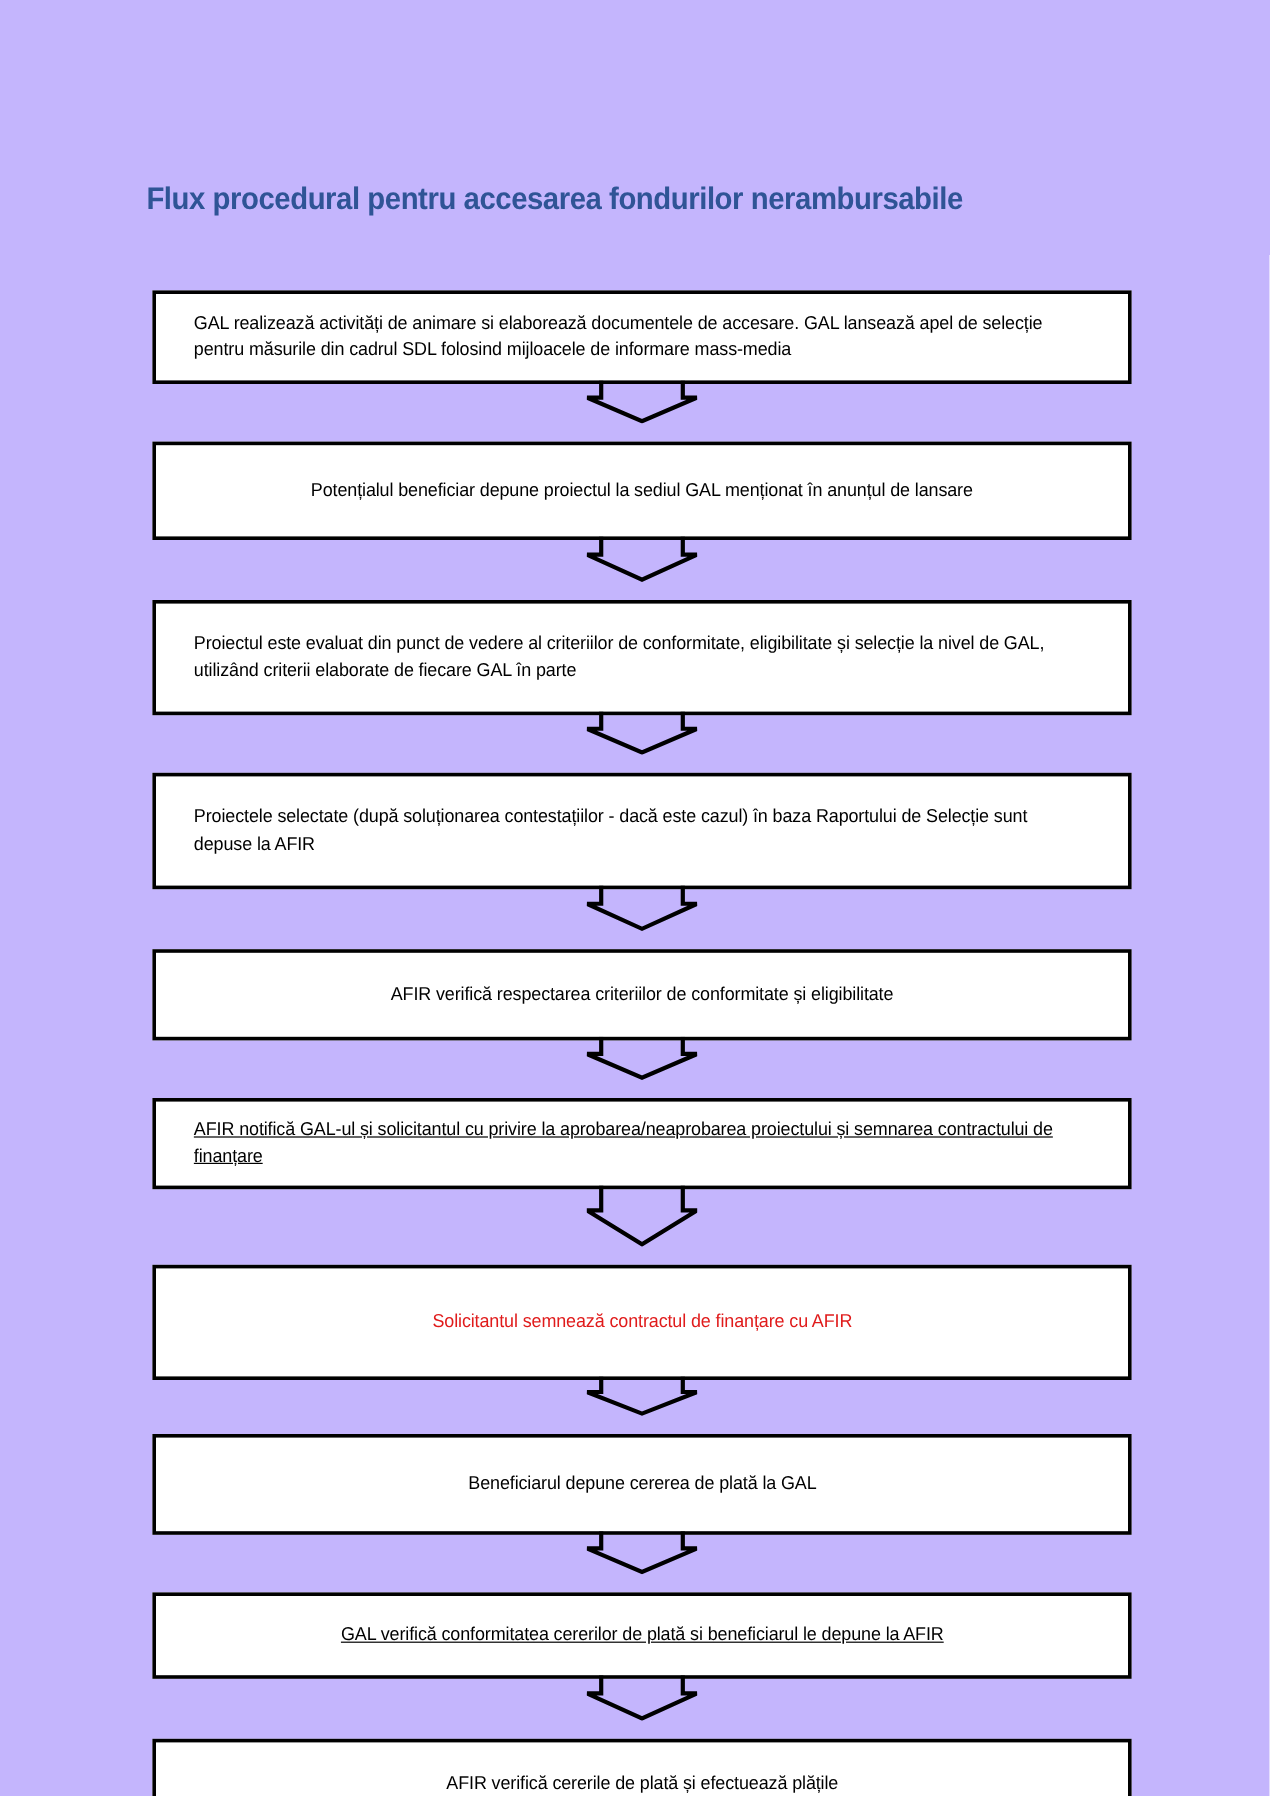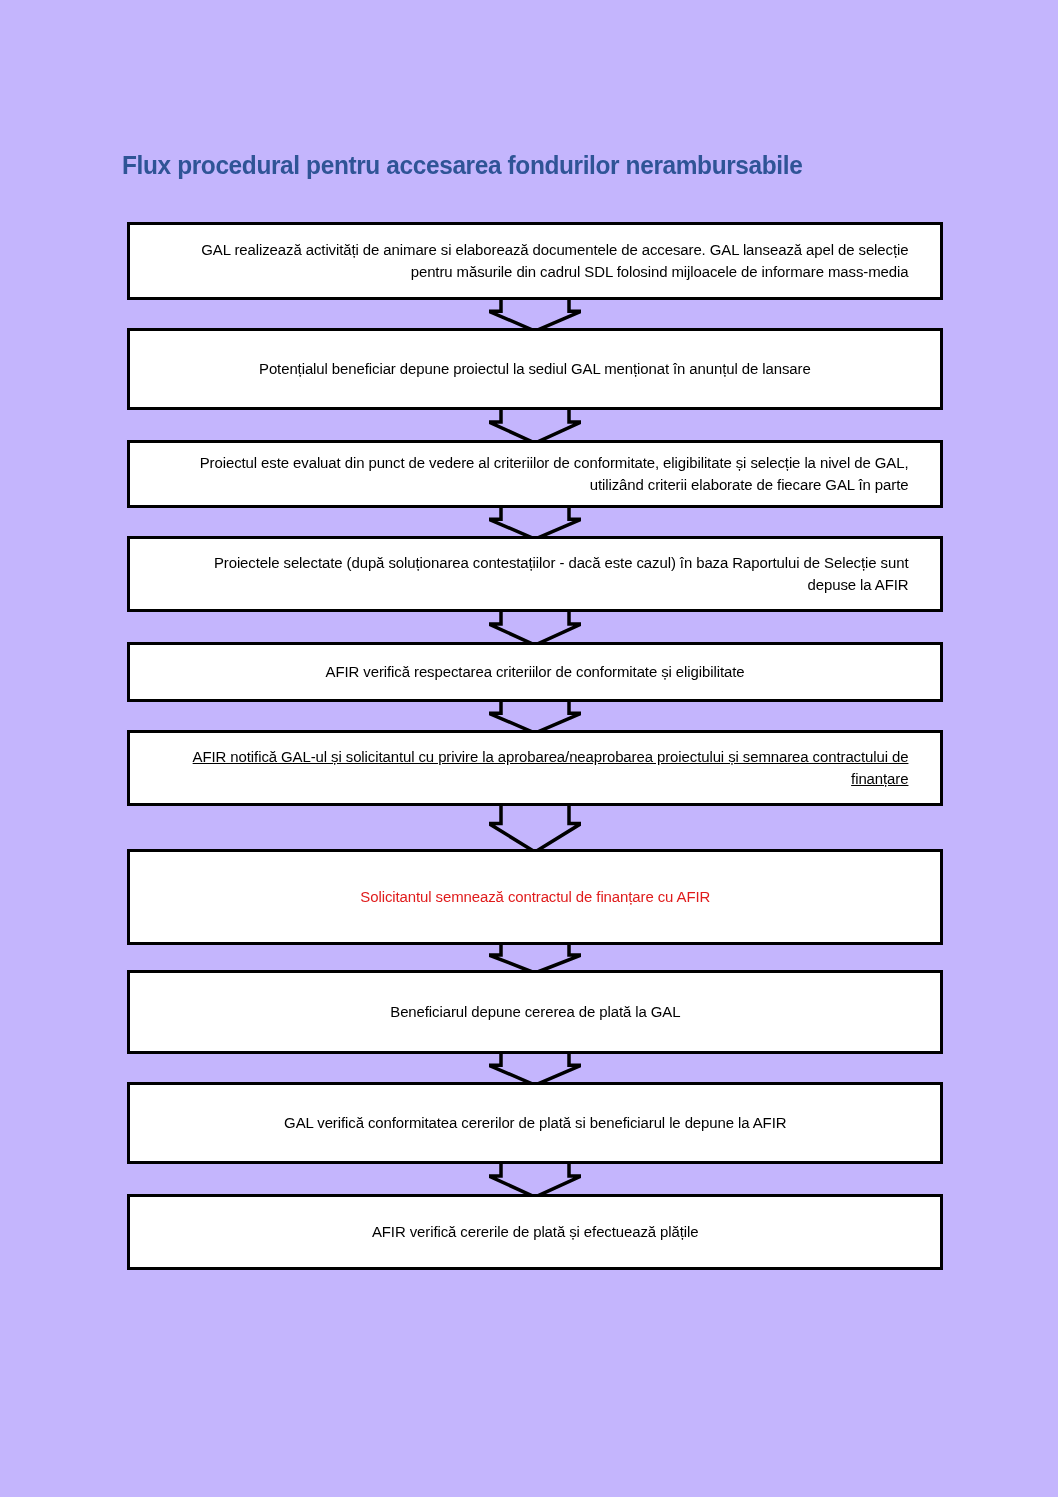--- a/index.html
+++ b/index.html
@@ -43,22 +43,23 @@
   }
   .step {
     position: relative;
     box-sizing: border-box;
     width: 816px;
     border: 3px solid #000000;
     background: #ffffff;
     display: flex;
     align-items: center;
     justify-content: center;
-    text-align: right;
+    text-align: left;
     padding: 6px 18px;
+    margin-top: 20px;
   }
   .step-text {
     font-family: "Liberation Sans", sans-serif;
     font-size: 15.5px;
     line-height: 1.45;
     color: #000000;
     letter-spacing: -0.1px;
     transform: scaleX(0.965);
     transform-origin: center center;
   }
@@ -96,37 +97,37 @@
         </svg>
       </div>
       <div class="step" style="height: 82px; border-color: rgb(0, 0, 0);">
         <div class="step-text">Potențialul beneficiar depune proiectul la sediul GAL menționat în anunțul de lansare</div>
       </div>
       <div class="connector" style="height: 30px;">
         <svg width="92" height="38" viewBox="0 0 92 38">
           <polyline points="12,0 12,15.12 0,15.12 46,36 92,15.12 80,15.12 80,0" fill="none" stroke="#000000" stroke-width="3.5" stroke-linejoin="miter" stroke-linecap="butt"></polyline>
         </svg>
       </div>
-      <div class="step" style="height: 68px; border-color: rgb(0, 0, 0);">
+      <div class="step" style="height: 96px; border-color: rgb(0, 0, 0);">
         <div class="step-text">Proiectul este evaluat din punct de vedere al criteriilor de conformitate, eligibilitate și selecție la nivel de GAL, utilizând criterii elaborate de fiecare GAL în parte</div>
       </div>
       <div class="connector" style="height: 28px;">
         <svg width="92" height="36" viewBox="0 0 92 36">
           <polyline points="12,0 12,14.28 0,14.28 46,34 92,14.28 80,14.28 80,0" fill="none" stroke="#000000" stroke-width="3.5" stroke-linejoin="miter" stroke-linecap="butt"></polyline>
         </svg>
       </div>
-      <div class="step" style="height: 76px; border-color: rgb(0, 0, 0);">
+      <div class="step" style="height: 97px; border-color: rgb(0, 0, 0);">
         <div class="step-text">Proiectele selectate (după soluționarea contestațiilor - dacă este cazul) în baza Raportului de Selecție sunt depuse la AFIR</div>
       </div>
       <div class="connector" style="height: 30px;">
         <svg width="92" height="38" viewBox="0 0 92 38">
           <polyline points="12,0 12,15.12 0,15.12 46,36 92,15.12 80,15.12 80,0" fill="none" stroke="#000000" stroke-width="3.5" stroke-linejoin="miter" stroke-linecap="butt"></polyline>
         </svg>
       </div>
-      <div class="step" style="height: 60px; border-color: rgb(0, 0, 0);">
+      <div class="step" style="height: 76px; border-color: rgb(0, 0, 0);">
         <div class="step-text">AFIR verifică respectarea criteriilor de conformitate și eligibilitate</div>
       </div>
       <div class="connector" style="height: 28px;">
         <svg width="92" height="36" viewBox="0 0 92 36">
           <polyline points="12,0 12,14.28 0,14.28 46,34 92,14.28 80,14.28 80,0" fill="none" stroke="#000000" stroke-width="3.5" stroke-linejoin="miter" stroke-linecap="butt"></polyline>
         </svg>
       </div>
       <div class="step" style="height: 76px; border-color: rgb(0, 0, 0); text-decoration: underline;">
         <div class="step-text">AFIR notifică GAL-ul și solicitantul cu privire la aprobarea/neaprobarea proiectului și semnarea contractului de finanțare</div>
       </div>
@@ -144,21 +145,21 @@
         </svg>
       </div>
       <div class="step" style="height: 84px; border-color: rgb(0, 0, 0);">
         <div class="step-text">Beneficiarul depune cererea de plată la GAL</div>
       </div>
       <div class="connector" style="height: 28px;">
         <svg width="92" height="36" viewBox="0 0 92 36">
           <polyline points="12,0 12,14.28 0,14.28 46,34 92,14.28 80,14.28 80,0" fill="none" stroke="#000000" stroke-width="3.5" stroke-linejoin="miter" stroke-linecap="butt"></polyline>
         </svg>
       </div>
-      <div class="step" style="height: 82px; border-color: rgb(0, 0, 0);">
+      <div class="step" style="height: 72px; border-color: rgb(0, 0, 0); text-decoration: underline;">
         <div class="step-text">GAL verifică conformitatea cererilor de plată si beneficiarul le depune la AFIR</div>
       </div>
       <div class="connector" style="height: 30px;">
         <svg width="92" height="38" viewBox="0 0 92 38">
           <polyline points="12,0 12,15.12 0,15.12 46,36 92,15.12 80,15.12 80,0" fill="none" stroke="#000000" stroke-width="3.5" stroke-linejoin="miter" stroke-linecap="butt"></polyline>
         </svg>
       </div>
       <div class="step" style="height: 76px; border-color: rgb(0, 0, 0);">
         <div class="step-text">AFIR verifică cererile de plată și efectuează plățile</div>
       </div>

